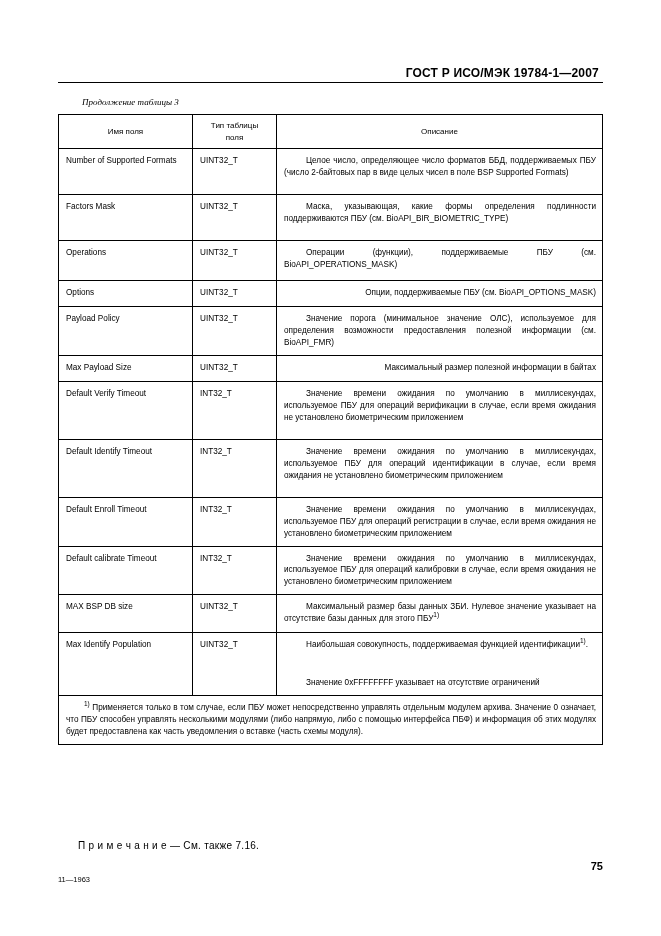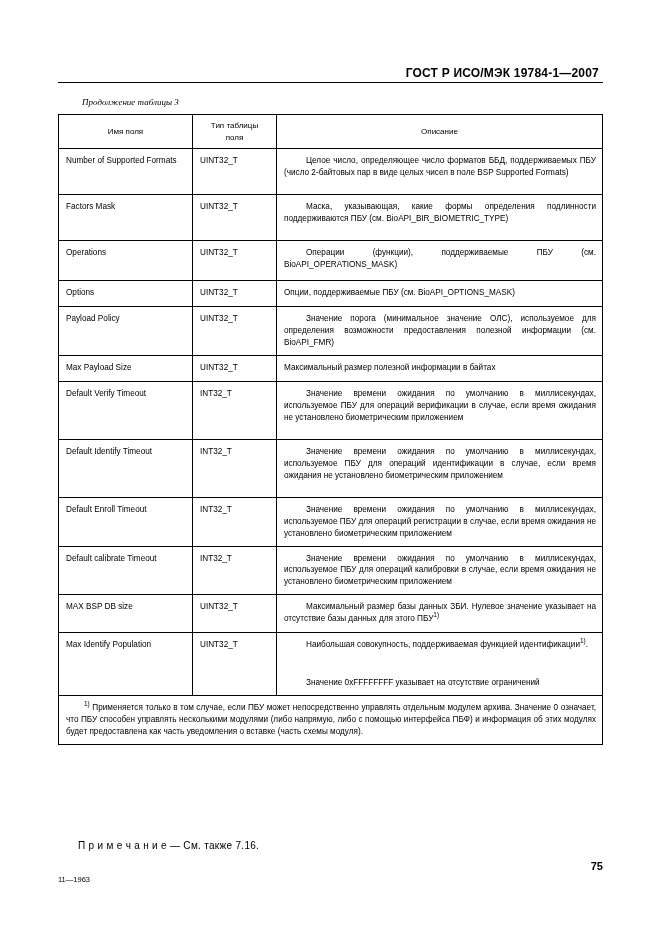--- a/index.html
+++ b/index.html
@@ -80,21 +80,21 @@
     font-size: 8.3px;
   }
   td.desc {
     text-align: justify;
     text-justify: inter-word;
     font-size: 8.2px;
     padding-left: 9px;
     padding-right: 9px;
   }
   td.desc.center {
-    text-align: left;
+    text-align: right;
   }
   td.desc .ind {
     display: block;
     text-indent: 22px;
     text-align: justify;
   }
   sup {
     font-size: 6.5px;
     vertical-align: super;
     line-height: 0;

